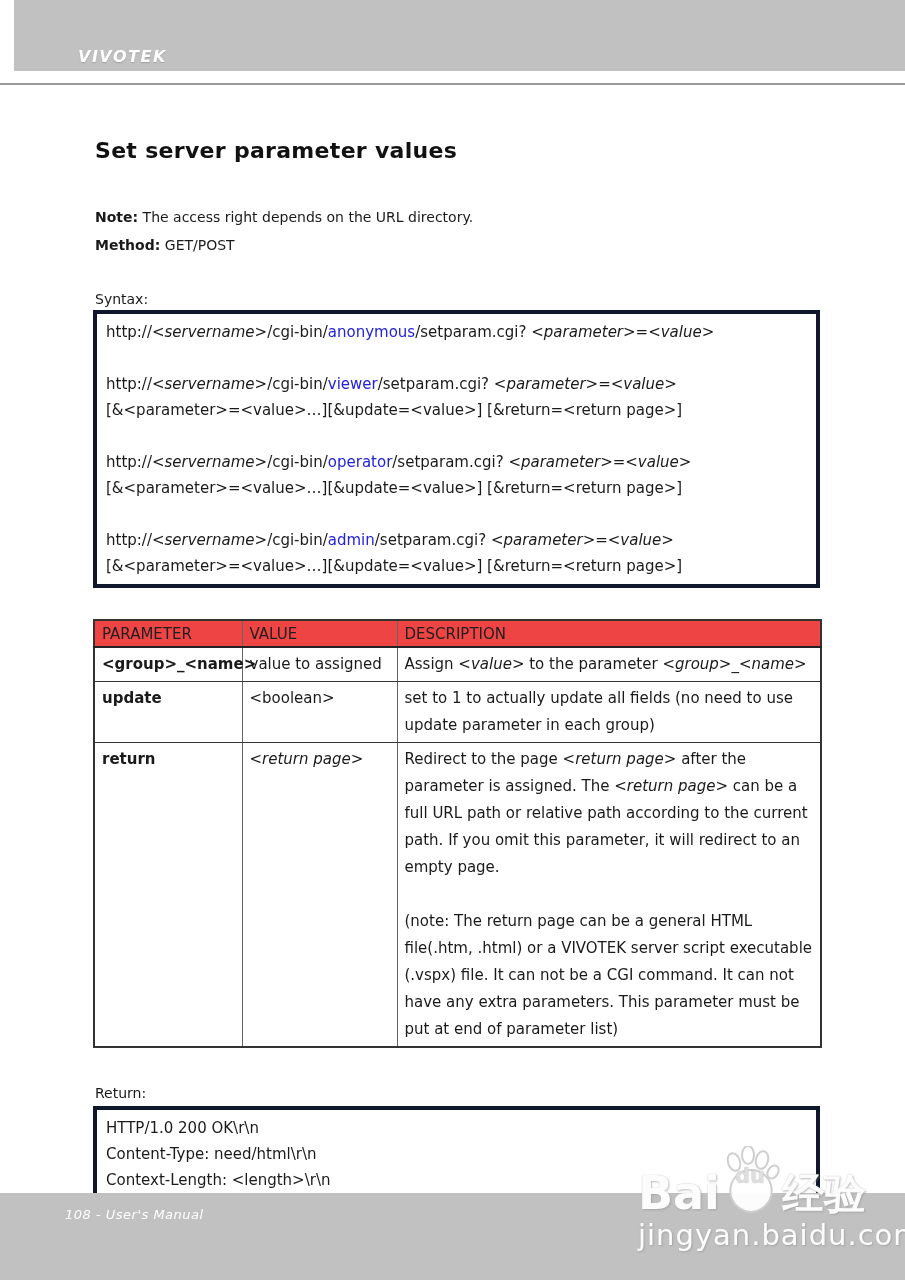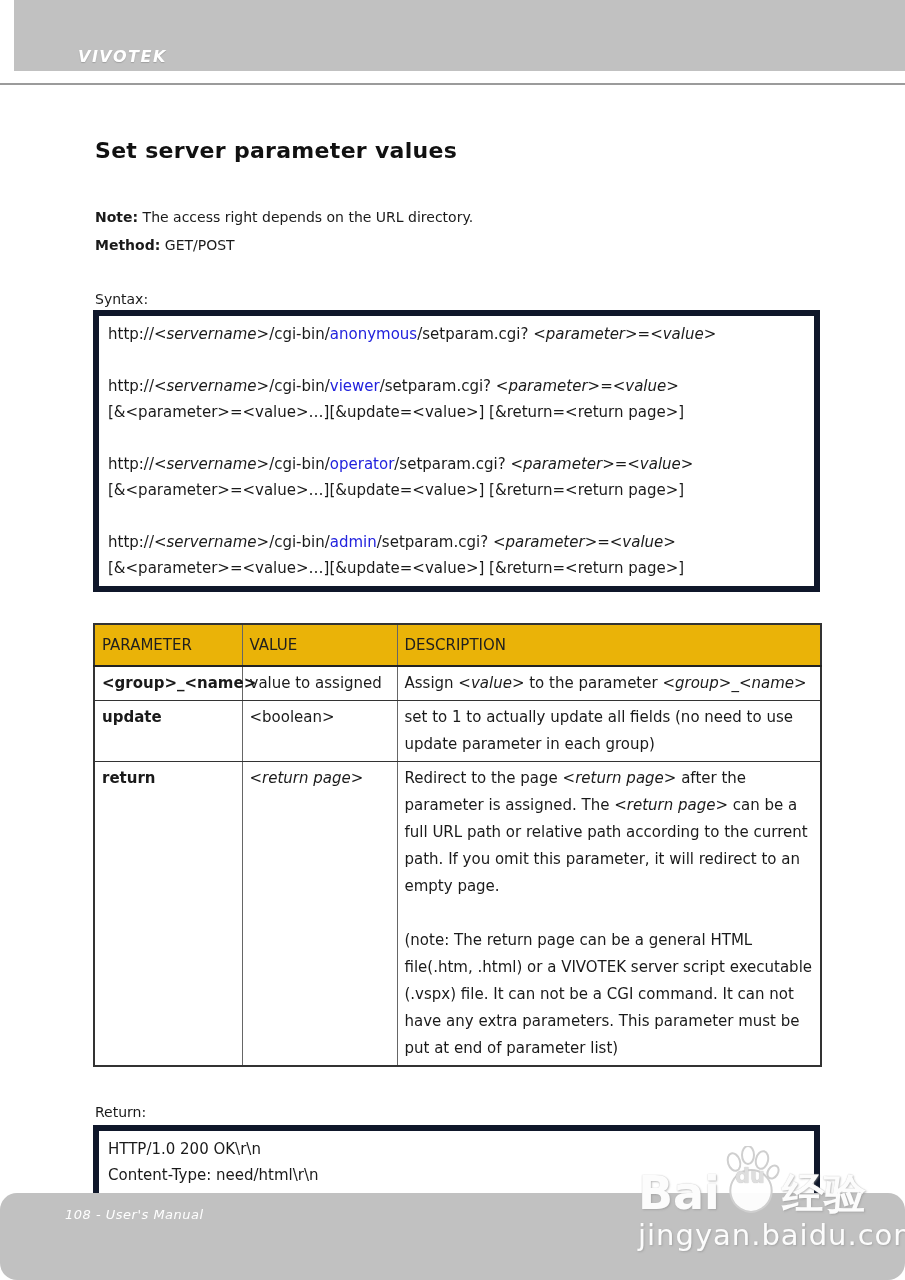--- a/index.html
+++ b/index.html
@@ -45,21 +45,21 @@
   .meta b { font-weight: bold; }
   .meta.first { margin-top: 43px; }
   .meta.second { margin-top: 10px; }
 
   .section-label { margin: 36px 0 0 2px; font-size: 14px; line-height: 18px; }
 
   
   .code-box {
     margin-top: 2px;
     width: 727px;
-    border: 6px solid #0f172a;
+    border: 4px solid #0f172a;
     padding: 5px 9px;
     font-size: 15px;
   }
   .code-line { line-height: 26px; white-space: pre-wrap; }
   .seg-p { font-style: normal; }
   .seg-i { font-style: italic; }
   .seg-b { font-weight: bold; }
   .seg-l { color: #2222dd; }
 
   .return-box { margin-top: 4px; }
@@ -68,44 +68,43 @@
   
   table.param-table {
     margin-top: 31px;
     border-collapse: collapse;
     table-layout: fixed;
     width: 727px;
     border: 2px solid #333;
     font-size: 15px;
   }
   table.param-table th {
-    background: #eab308;
+    background: #ef4444;
     font-weight: normal;
     text-align: left;
     color: #1f1f1f;
-    padding: 11px 7px;
+    padding: 3px 7px;
     height: 27px;
     border: 1px solid #666;
     border-bottom: 2px solid #222;
   }
   table.param-table td {
     vertical-align: top;
     padding: 3px 7px;
     border: 1px solid #666;
     border-bottom: 1px solid #333;
   }
   .cell-par { line-height: 27px; }
   td.param-cell .cell-par { font-weight: bold; }
 
   
   .bottombar {
     position: absolute; left: 0; top: 1193px;
     width: 905px; height: 87px;
     background: #c1c1c1;
-    border-radius: 17px;
   }
   .page-label {
     position: absolute; left: 65px; top: 14px;
     color: #ffffff; font-style: italic;
     font-size: 13px; letter-spacing: 0.5px;
   }
 
   
   .watermark {
     position: absolute; left: 638px; top: 1146px;
@@ -207,20 +206,21 @@
           </td>
         </tr>
       </tbody>
   </table>
 
   <p class="section-label">Return:</p>
 
   <div class="code-box return-box" id="return-box">
       <div class="code-line">HTTP/1.0 200 OK\r\n</div>
       <div class="code-line">Content-Type: need/html\r\n</div>
+      <div class="code-line">Context-Length: &lt;length&gt;\r\n</div>
     </div>
 </div>
 
 <div class="bottombar">
   <span class="page-label">108 - User's Manual</span>
 </div>
 
 <div class="watermark">
   <div class="wm-row1">
     <span class="wm-bai">Bai</span>

